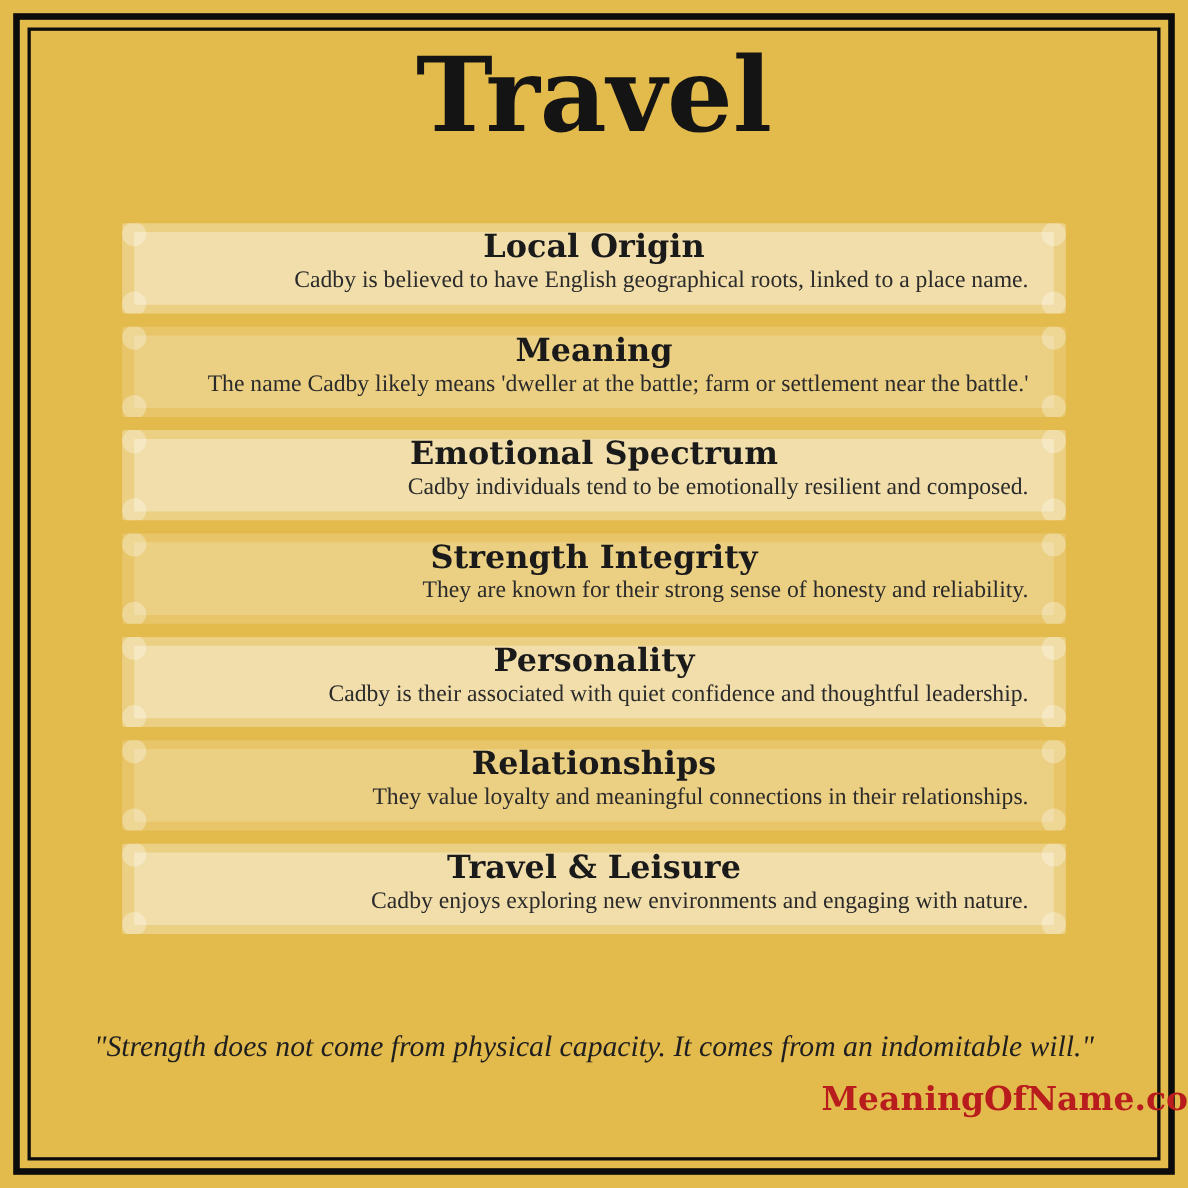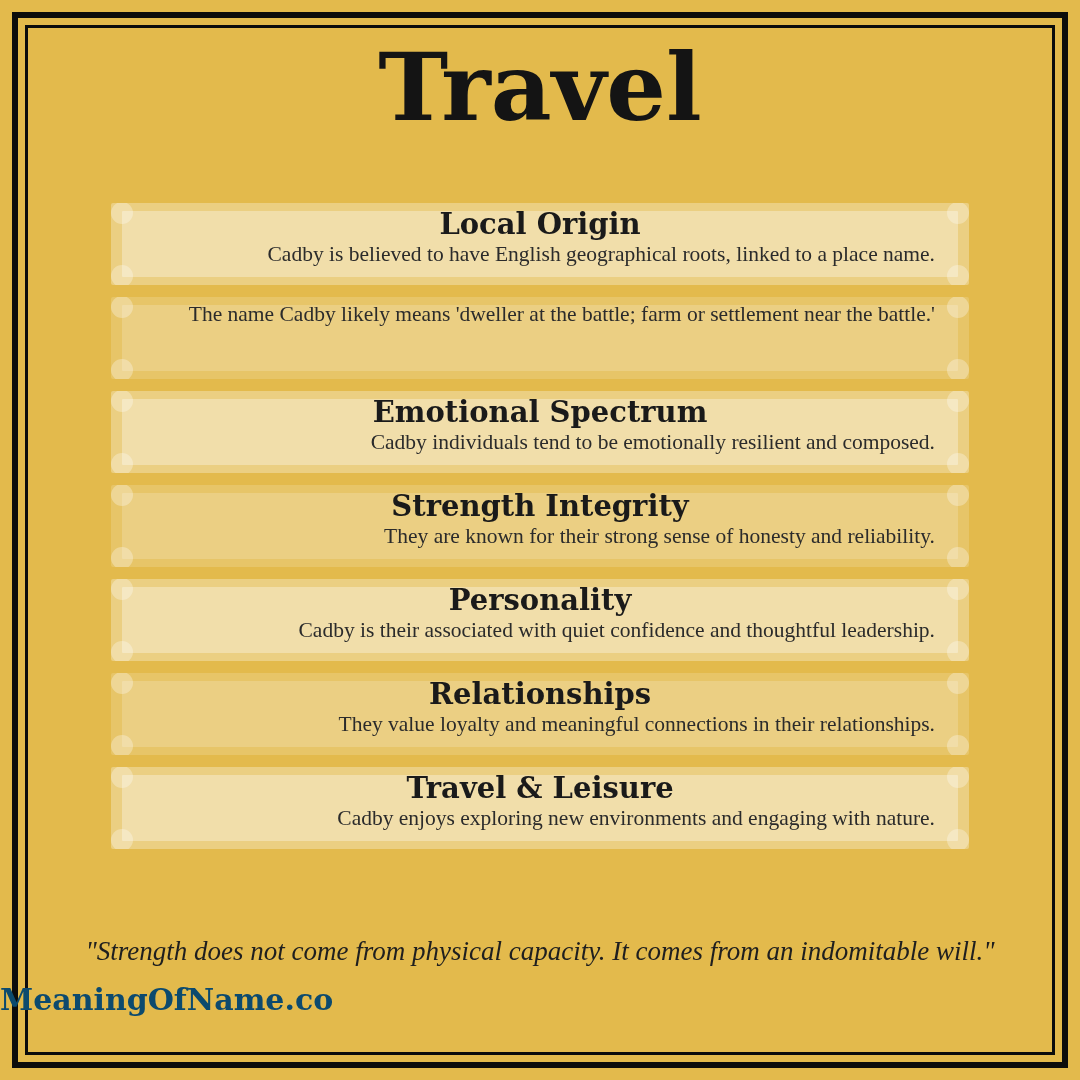--- a/index.html
+++ b/index.html
@@ -97,25 +97,25 @@
     white-space:nowrap;
     font-style:italic;
     font-size:27px;
     color:#1F1F1F;
   }
   .brand{
     position:absolute;
     left:0;right:0;
     top:982px;
     margin:0;
-    text-align:left;
+    text-align:right;
     font-family:"DejaVu Serif", serif;
     font-weight:bold;
     font-size:30px;
-    color:#0c4a6e;
+    color:#b91c1c;
   }
 </style>
 </head>
 <body>
 
 <div class="page">
   <div class="frame-outer"></div>
   <div class="frame-inner"></div>
 
   <h1 class="title">Travel</h1>
@@ -134,20 +134,21 @@
       </div>
     </section>
 
     <section class="card">
       <div class="card-inner"></div>
       <span class="knob tl"></span>
       <span class="knob tr"></span>
       <span class="knob bl"></span>
       <span class="knob br"></span>
       <div class="card-content">
+        <h2 class="card-title">Meaning</h2>
         <p class="card-body">The name Cadby likely means 'dweller at the battle; farm or settlement near the battle.'</p>
       </div>
     </section>
 
     <section class="card">
       <div class="card-inner"></div>
       <span class="knob tl"></span>
       <span class="knob tr"></span>
       <span class="knob bl"></span>
       <span class="knob br"></span>

